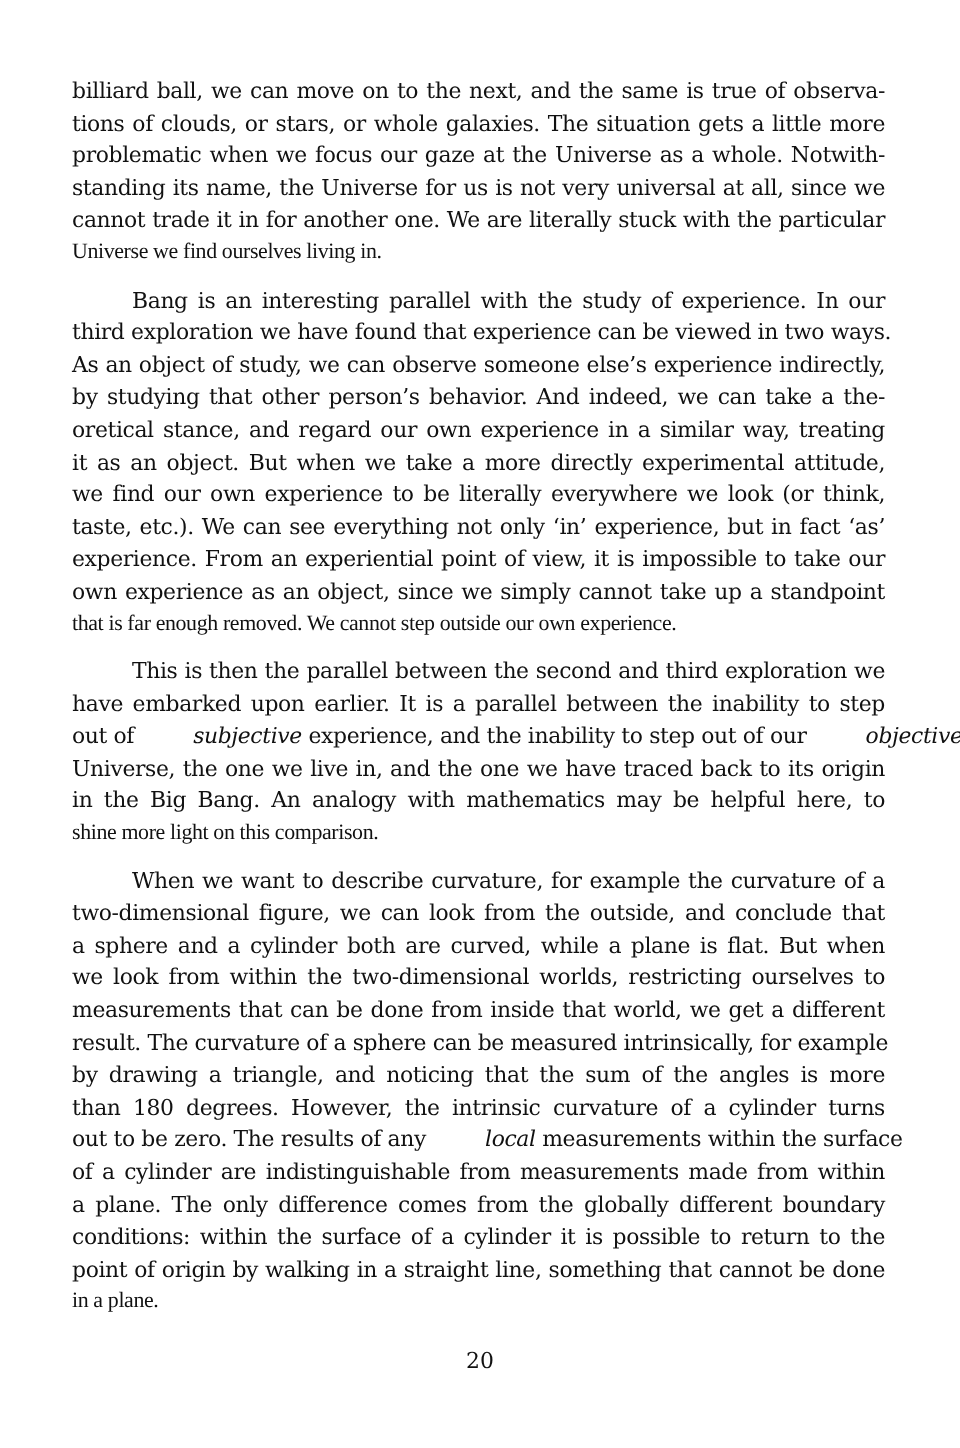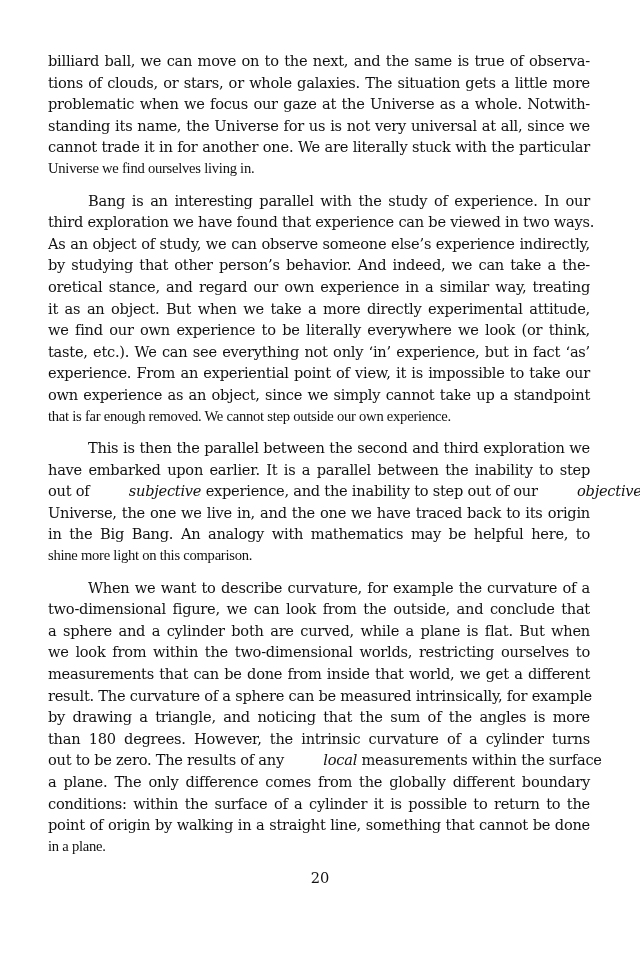--- a/index.html
+++ b/index.html
@@ -42,21 +42,21 @@
       text-indent: 40px;
     }
     .seg-italic {
       font-style: italic;
       margin-left: 35px;
     }
     .page-number {
       position: absolute;
       left: 0;
       width: 640px;
-      top: 868px;
+      top: 898px;
       text-align: center;
       font-size: 14.6px;
       line-height: 20px;
     }
   </style>
 </head>
 <body>
 
 <div class="page">
   <div id="body-text">
@@ -92,20 +92,21 @@
       <div class="para">
         <span class="line indent"><span>When we want to describe curvature, for example the curvature of a</span></span>
         <span class="line"><span>two-dimensional figure, we can look from the outside, and conclude that</span></span>
         <span class="line"><span>a sphere and a cylinder both are curved, while a plane is flat.  But when</span></span>
         <span class="line"><span>we look from within the two-dimensional worlds, restricting ourselves to</span></span>
         <span class="line"><span>measurements that can be done from inside that world, we get a different</span></span>
         <span class="line"><span>result.  The curvature of a sphere can be measured intrinsically, for example</span></span>
         <span class="line"><span>by drawing a triangle, and noticing that the sum of the angles is more</span></span>
         <span class="line"><span>than 180 degrees.  However, the intrinsic curvature of a cylinder turns</span></span>
         <span class="line"><span>out to be zero.  The results of any </span><span class="seg-italic">local</span><span> measurements within the surface</span></span>
+        <span class="line"><span>of a cylinder are indistinguishable from measurements made from within</span></span>
         <span class="line"><span>a plane.  The only difference comes from the globally different boundary</span></span>
         <span class="line"><span>conditions:  within the surface of a cylinder it is possible to return to the</span></span>
         <span class="line"><span>point of origin by walking in a straight line, something that cannot be done</span></span>
         <span class="line last"><span>in a plane.</span></span>
       </div>
     </div>
 </div>
 
 <div class="page-number">20</div>
 

